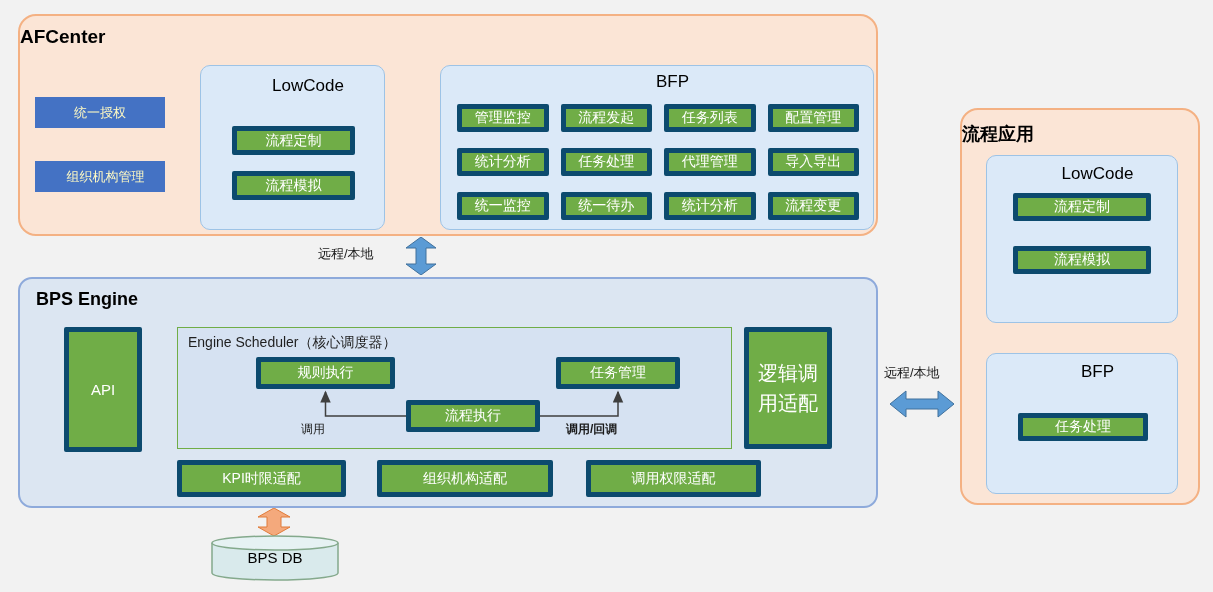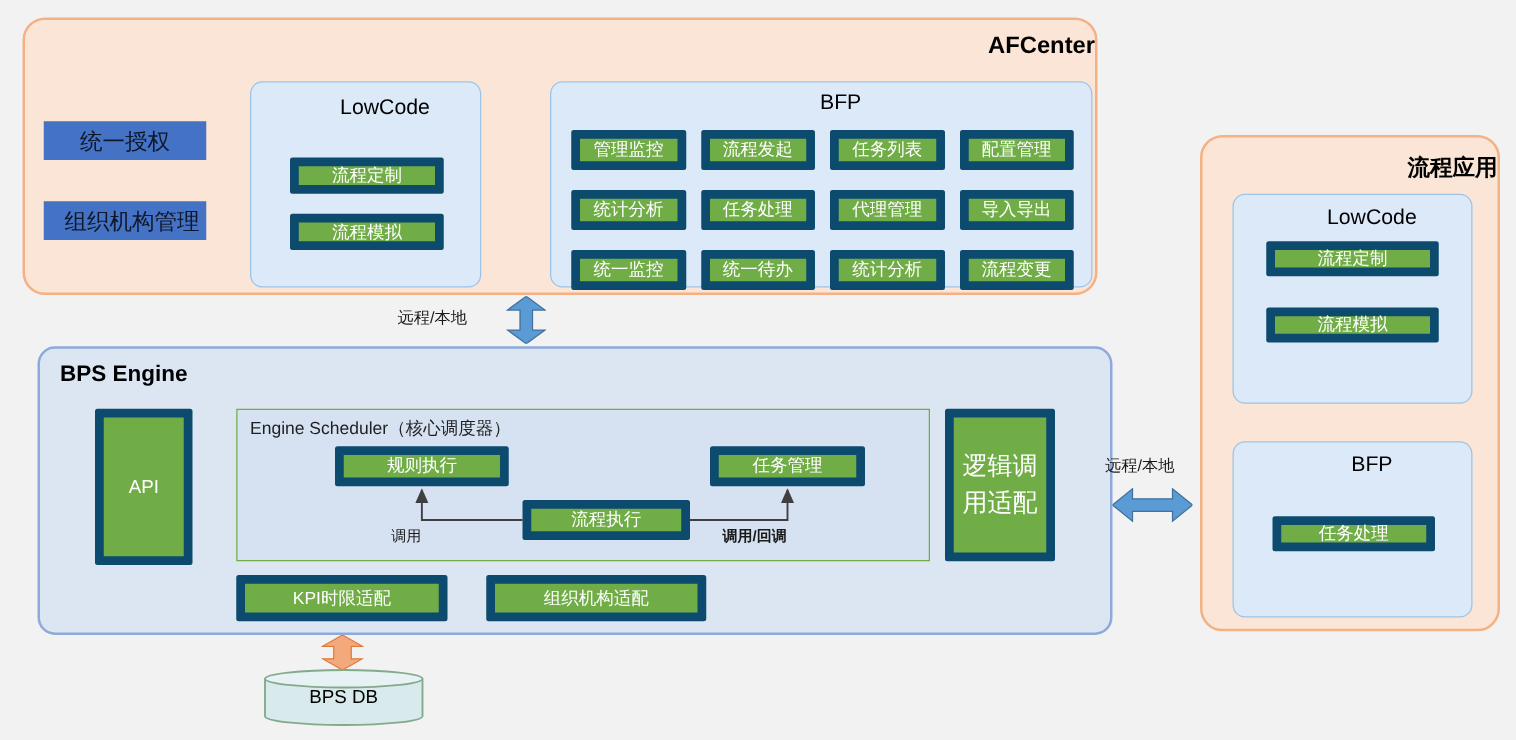--- a/index.html
+++ b/index.html
@@ -1,23 +1,23 @@
 <!DOCTYPE html>
 <html><head>
 <meta charset="utf-8">
 <style>
   html,body{margin:0;padding:0;background:#f2f2f2;font-family:"Liberation Sans","DejaVu Sans",sans-serif;color:#000;}
   .canvas{position:relative;width:1213px;height:592px;background:#f2f2f2;overflow:hidden;}
   .abs{position:absolute;}
   .panel-peach{background:#fbe5d6;border:2px solid #f4b183;border-radius:18px;box-sizing:border-box;}
   .panel-blue{background:#dce6f2;border:2px solid #8eaadb;border-radius:14px;box-sizing:border-box;}
   .box-blue{background:#dbe9f8;border:1px solid #9dc3e6;border-radius:10px;box-sizing:border-box;}
-  .btn-green{background:#70ad47;border:7px solid #0c4a6e;color:#fff;display:flex;align-items:center;justify-content:center;font-size:14px;box-sizing:border-box;border-radius:2px;}
-  .btn-blue{background:#4472c4;color:#0f172a;display:flex;align-items:center;justify-content:center;font-size:18px;box-sizing:border-box;}
-  .ttl{font-weight:bold;font-size:19px;text-align:right;}
+  .btn-green{background:#70ad47;border:5px solid #0c4a6e;color:#fff;display:flex;align-items:center;justify-content:center;font-size:14px;box-sizing:border-box;border-radius:2px;}
+  .btn-blue{background:#4472c4;color:#fef9c3;display:flex;align-items:center;justify-content:center;font-size:13px;box-sizing:border-box;}
+  .ttl{font-weight:bold;font-size:19px;text-align:left;}
   .sub-ttl{font-weight:normal;font-size:17px;text-align:center;padding-left:31px;}
   .lbl{font-size:13px;color:#1a1a1a;}
   .small-lbl{font-size:12px;color:#1a1a1a;}
   .sched{background:#d6e2f2;border:1px solid #70ad47;box-sizing:border-box;}
   .wrap3{display:inline-block;width:3em;text-align:center;line-height:1.5;font-size:20px;}
   svg{display:block;}
 </style>
 </head>
 <body>
 
@@ -52,21 +52,21 @@
         <div class="btn-green">流程变更</div>
       </div>
     </div>
   </div>
 
   <div class="abs lbl" style="left:318px;top:245px;">远程/本地</div>
   <svg class="abs" style="left:405px;top:237px;" width="32" height="38" viewBox="0 0 32 38">
     <polygon points="16,0 31,11 21,11 21,27 31,27 16,38 1,27 11,27 11,11 1,11" fill="#5b9bd5" stroke="#41719c" stroke-width="1"></polygon>
   </svg>
 
-  <div class="abs panel-blue" style="left:30px;top:277px;width:860px;height:231px;">
+  <div class="abs panel-blue" style="left:18px;top:277px;width:860px;height:231px;">
     <div class="abs" style="left:16px;top:10px;font-size:18px;font-weight:bold;">BPS Engine</div>
 
     <div class="abs btn-green" style="left:44px;top:48px;width:78px;height:125px;font-size:15px;">API</div>
 
     <div class="abs sched" style="left:157px;top:48px;width:555px;height:122px;">
       <div class="abs" style="left:10px;top:6px;font-size:14px;color:#1f1f1f;">Engine Scheduler（核心调度器）</div>
 
       <svg class="abs" style="left:0;top:0;pointer-events:none;" width="555" height="122" viewBox="0 0 555 122">
         <defs>
           <marker id="ah" markerWidth="9" markerHeight="8" refX="7" refY="3.5" orient="auto">
@@ -84,20 +84,21 @@
       <div class="abs small-lbl" style="left:123px;top:93px;">调用</div>
       <div class="abs small-lbl" style="left:388px;top:93px;font-weight:bold;">调用/回调</div>
     </div>
 
     <div class="abs btn-green" style="left:724px;top:48px;width:88px;height:122px;">
       <span class="wrap3">逻辑调用适配</span>
     </div>
 
     <div class="abs btn-green" style="left:157px;top:181px;width:169px;height:37px;">KPI时限适配</div>
     <div class="abs btn-green" style="left:357px;top:181px;width:176px;height:37px;">组织机构适配</div>
+    <div class="abs btn-green" style="left:566px;top:181px;width:175px;height:37px;">调用权限适配</div>
   </div>
 
   <div class="abs lbl" style="left:884px;top:364px;">远程/本地</div>
   <svg class="abs" style="left:890px;top:390px;" width="64" height="28" viewBox="0 0 64 28">
     <polygon points="0,14 16,1 16,9 48,9 48,1 64,14 48,27 48,19 16,19 16,27" fill="#5b9bd5" stroke="#41719c" stroke-width="1"></polygon>
   </svg>
 
   <div class="abs panel-peach" style="left:960px;top:108px;width:240px;height:397px;">
     <div class="abs ttl" style="left:0;right:0;top:12px;font-size:18px;">流程应用</div>
 

